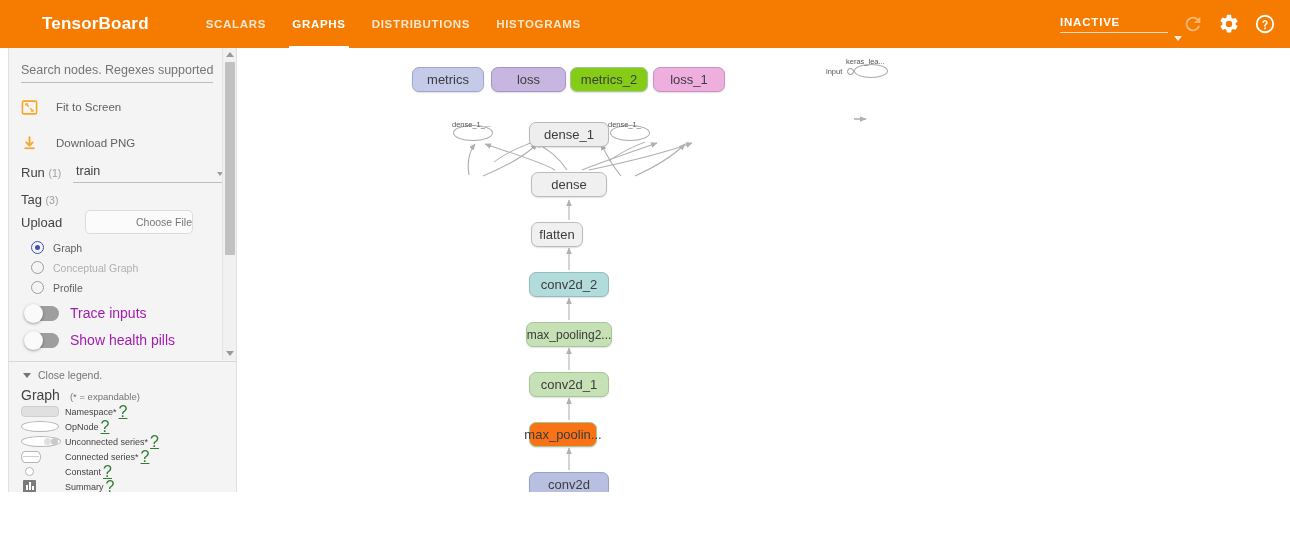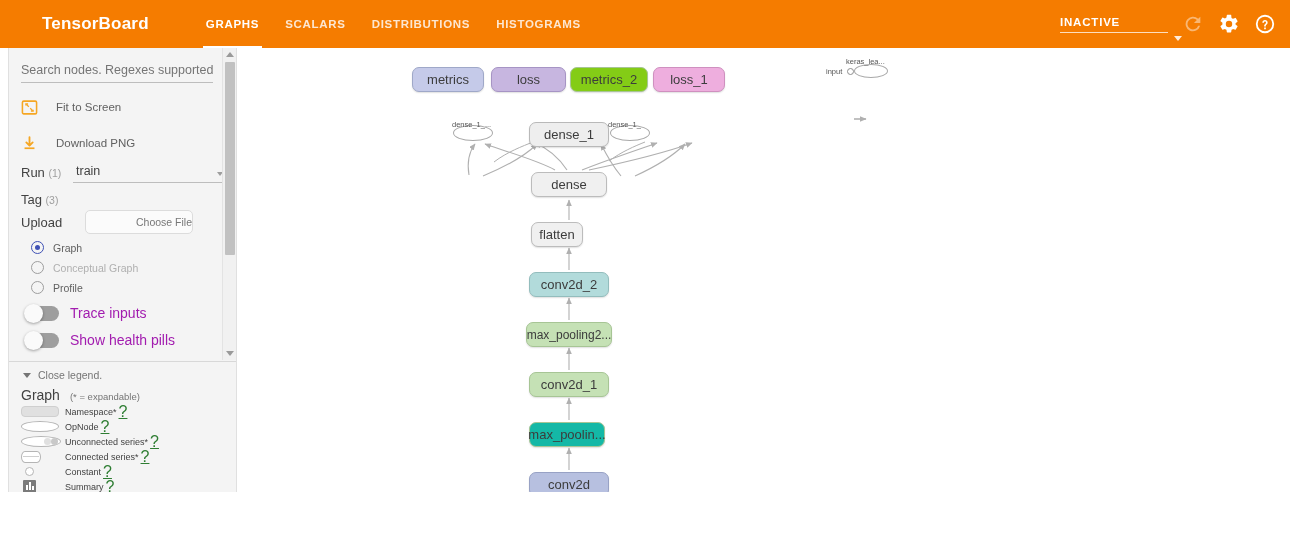--- a/index.html
+++ b/index.html
@@ -221,22 +221,22 @@
   svg.edges { position: absolute; left: 0; top: 0; width: 1053px; height: 490px; overflow: visible; }
 </style>
 </head>
 <body>
 
 <div class="app">
 
   <div class="topbar">
     <div class="brand">TensorBoard</div>
     <div class="navtabs" id="navtabs">
+        <div class="navtab">SCALARS</div>
         <div class="navtab active">GRAPHS</div>
-        <div class="navtab">SCALARS</div>
         <div class="navtab">DISTRIBUTIONS</div>
         <div class="navtab">HISTOGRAMS</div>
       </div>
     <div class="topright">
       <div class="status-wrap">
         <span class="status">INACTIVE</span>
         <span class="caret"></span>
       </div>
       <svg class="ticon dim" viewBox="0 0 24 24">
         <path fill="#fff" d="M17.65 6.35A8 8 0 1 0 19.73 14h-2.08A6 6 0 1 1 16.24 7.76L13 11h7V4l-2.35 2.35z"></path>
@@ -469,21 +469,21 @@
           <div class="node" style="left: 175px; top: 19px; width: 72px; height: 25px; background: rgb(197, 202, 233); border-color: rgb(159, 168, 200);">metrics</div>
           <div class="node" style="left: 254px; top: 19px; width: 75px; height: 25px; background: rgb(199, 182, 224); border-color: rgb(166, 148, 196);">loss</div>
           <div class="node" style="left: 333px; top: 19px; width: 78px; height: 25px; background: #84cc16; border-color: rgb(167, 197, 149);">metrics_2</div>
           <div class="node" style="left: 416px; top: 19px; width: 72px; height: 25px; background: rgb(238, 174, 222); border-color: rgb(207, 144, 191);">loss_1</div>
           <div class="node" style="left: 292px; top: 74px; width: 80px; height: 25px; background: rgb(238, 238, 238); border-color: rgb(185, 185, 185);">dense_1</div>
           <div class="node" style="left: 294px; top: 124px; width: 76px; height: 25px; background: rgb(240, 240, 240); border-color: rgb(188, 188, 188);">dense</div>
           <div class="node" style="left: 294px; top: 174px; width: 52px; height: 25px; background: rgb(240, 240, 240); border-color: rgb(188, 188, 188);">flatten</div>
           <div class="node" style="left: 292px; top: 224px; width: 80px; height: 25px; background: rgb(178, 219, 219); border-color: rgb(147, 189, 189);">conv2d_2</div>
           <div class="node small" style="left: 289px; top: 274px; width: 86px; height: 25px; background: rgb(197, 225, 181); border-color: rgb(167, 197, 149);">max_pooling2...</div>
           <div class="node" style="left: 292px; top: 324px; width: 80px; height: 25px; background: rgb(197, 225, 181); border-color: rgb(167, 197, 149);">conv2d_1</div>
-          <div class="node" style="left: 292px; top: 374px; width: 76px; height: 25px; background: #14b8a6; border-color: rgb(167, 197, 149);">max_poolin...</div>
+          <div class="node" style="left: 292px; top: 374px; width: 68px; height: 25px; background: #f97316; border-color: rgb(167, 197, 149);">max_poolin...</div>
           <div class="node" style="left: 292px; top: 424px; width: 80px; height: 25px; background: rgb(183, 192, 224); border-color: rgb(152, 162, 197);">conv2d</div>
           <div class="ellipse" style="left: 216px; top: 77px; width: 40px; height: 16px;"></div>
           <div class="elabel" style="left: 215px; top: 72px;">dense_1_...</div>
           <div class="ellipse" style="left: 373px; top: 77px; width: 40px; height: 16px;"></div>
           <div class="elabel" style="left: 371px; top: 72px;">dense_1_</div>
           <div class="ellipse" style="left: 299px; top: 471.5px; width: 38px; height: 15px;"></div>
           <div class="elabel" style="left: 297px; top: 467px;">conv2d_1...</div>
           <div class="ellipse" style="left: 617px; top: 16px; width: 34px; height: 14px;"></div>
           <div class="elabel" style="left: 609px; top: 9px;">keras_lea...</div>
           <div class="tinycircle" style="left: 609.5px; top: 19.5px;"></div>

